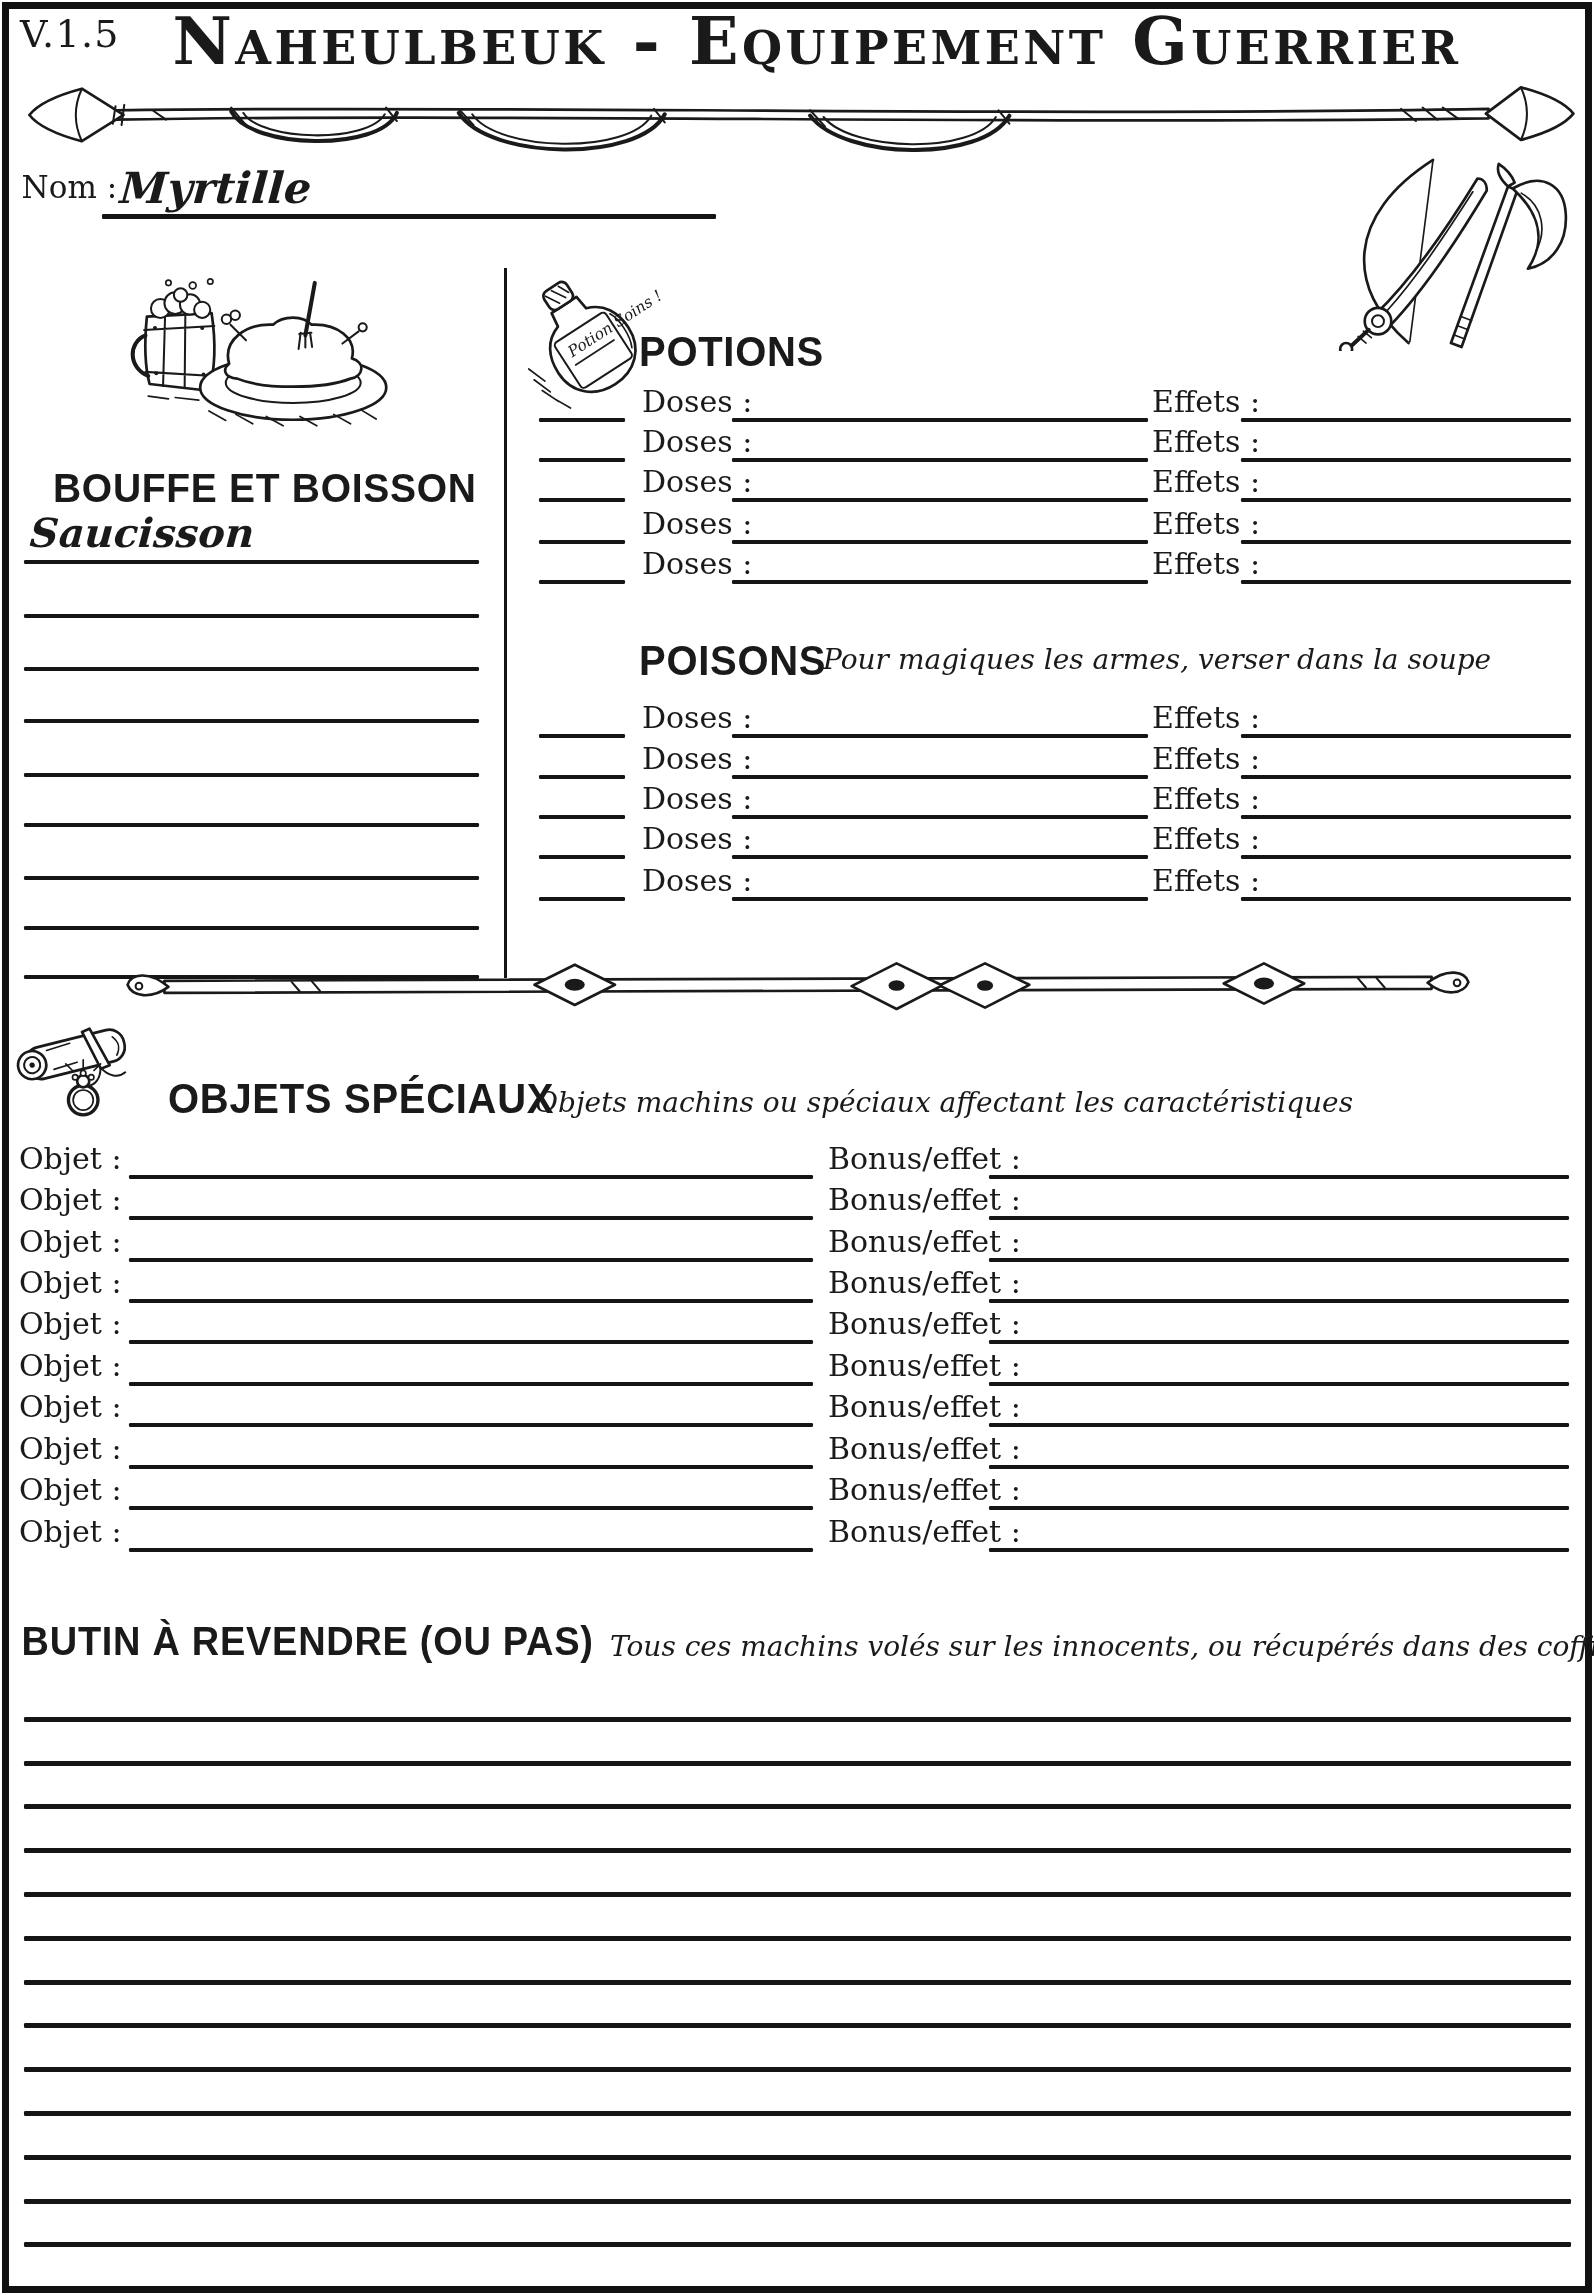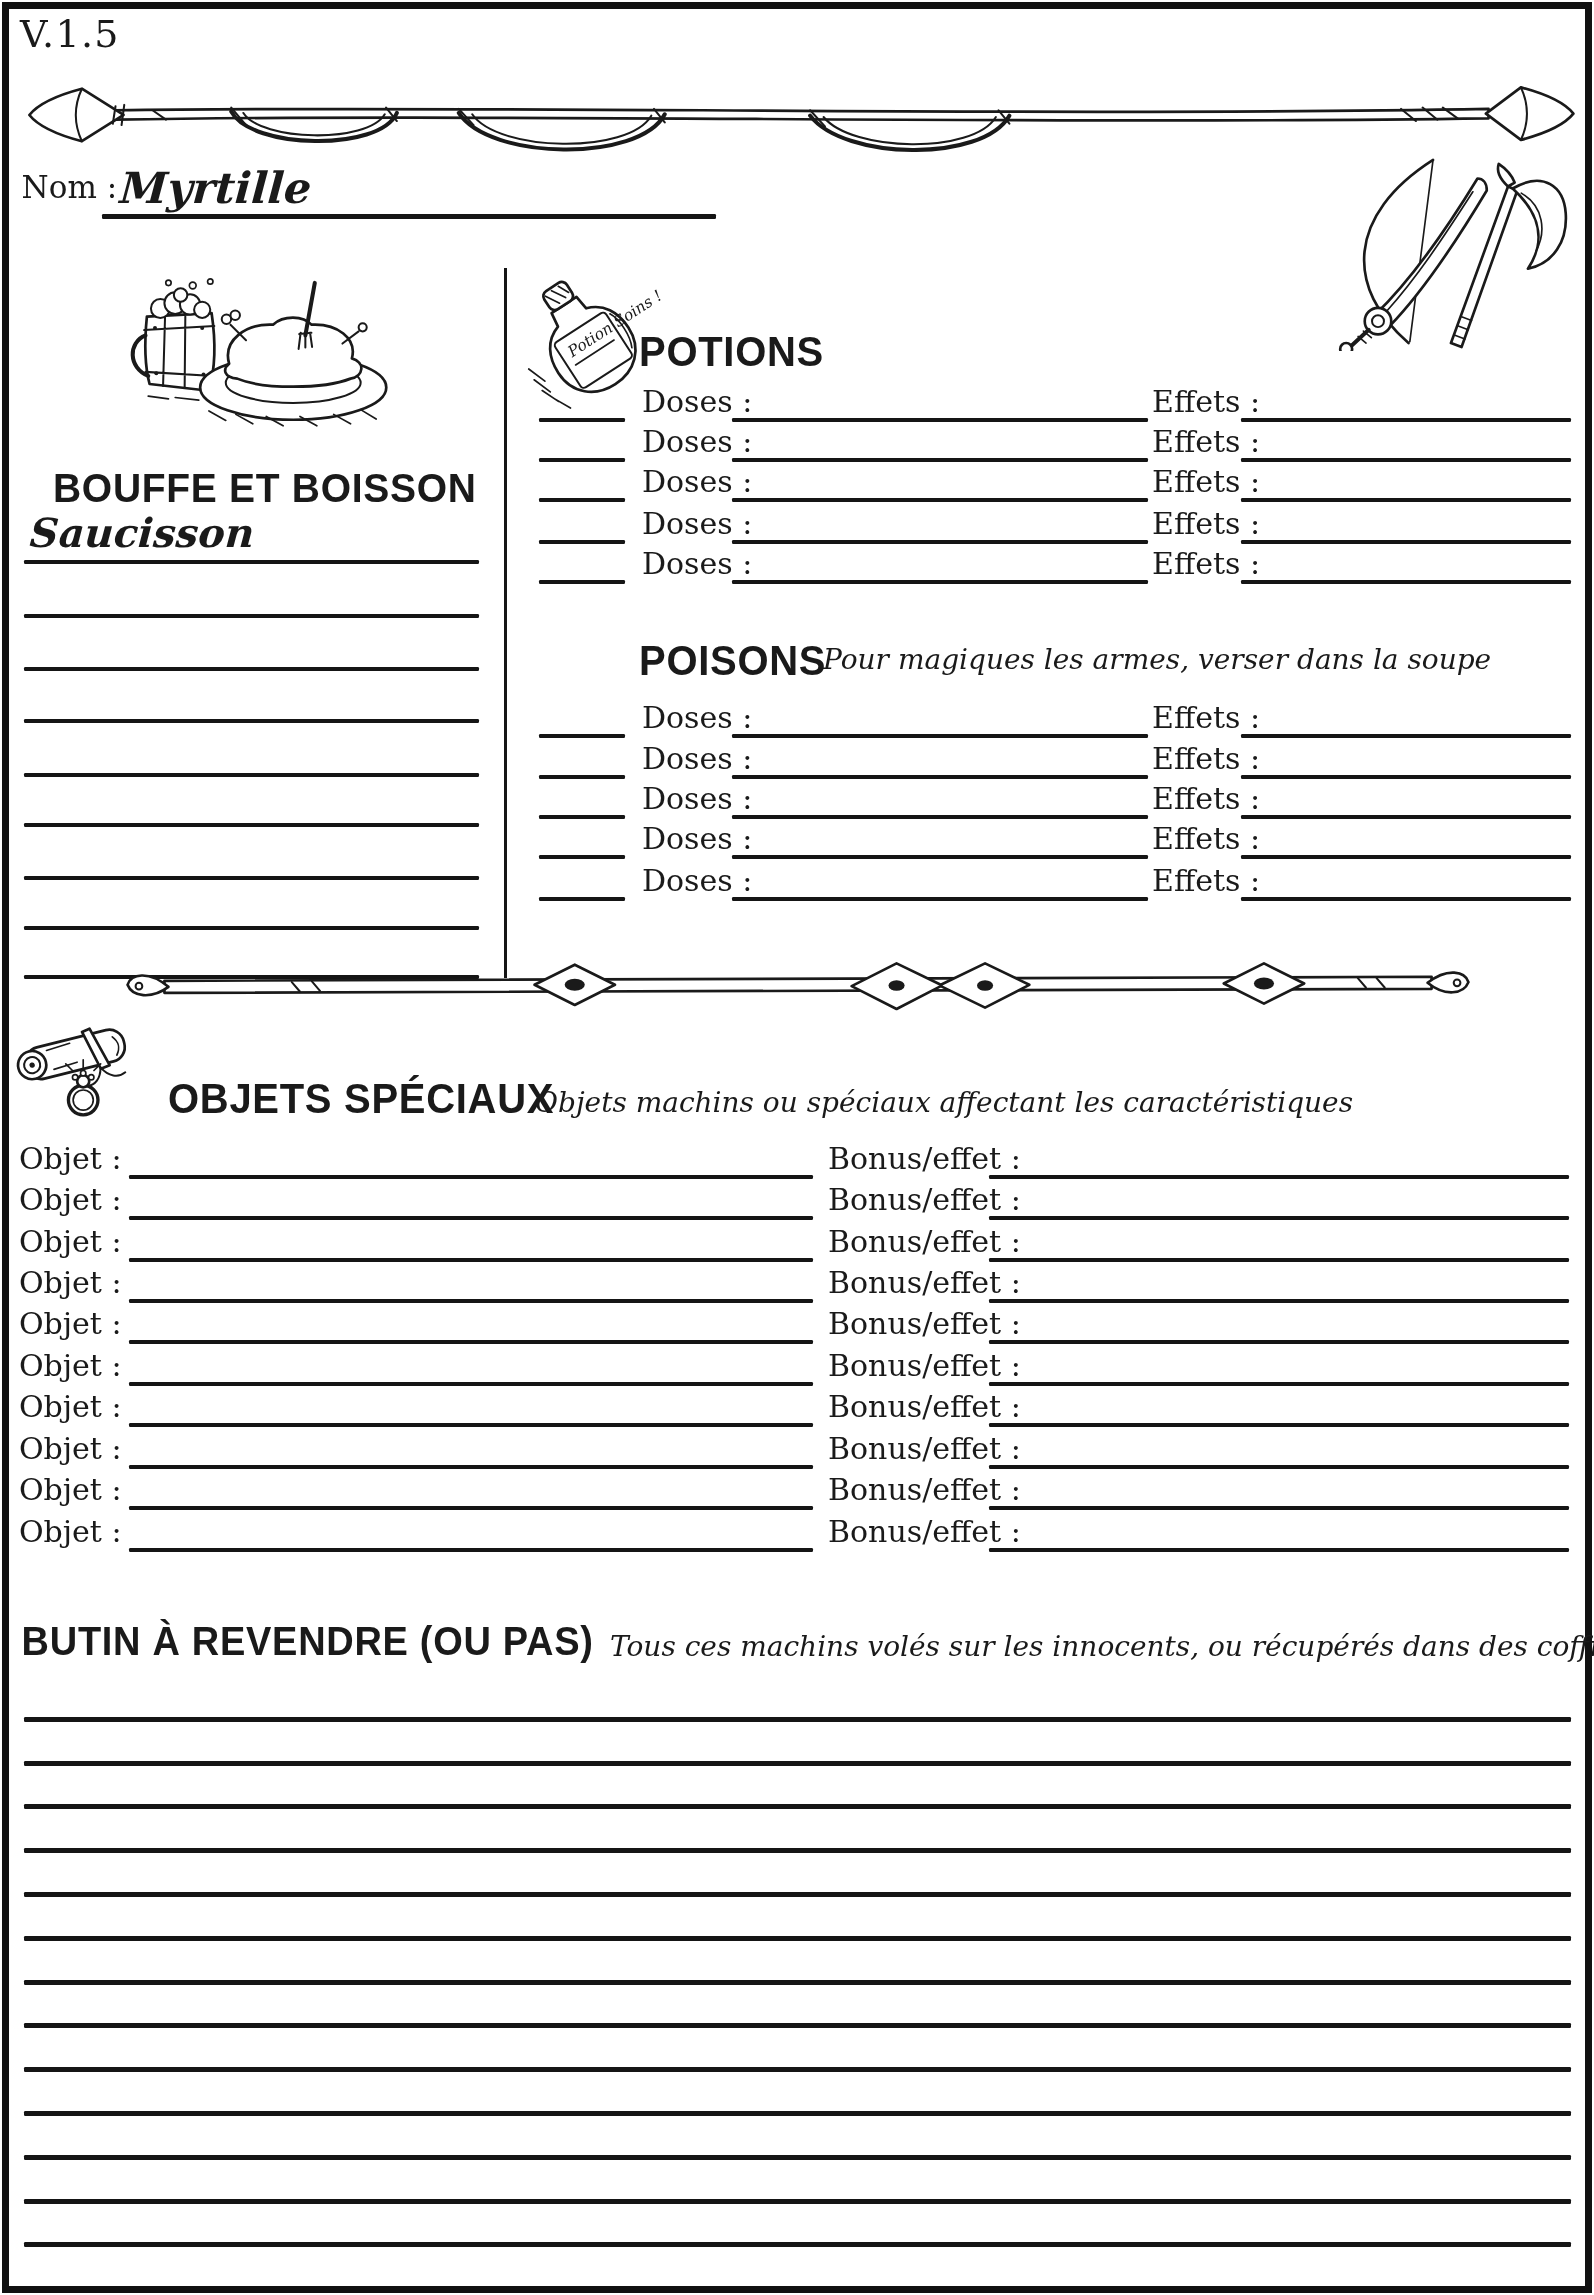--- a/index.html
+++ b/index.html
@@ -24,20 +24,21 @@
   .fill-ink{fill:#1a1a1a;stroke:none;}
   .bottle-label{font-family:"DejaVu Serif",serif;font-style:italic;font-size:23px;fill:#1a1a1a;}
 </style>
 </head>
 <body>
 
 <div class="page">
   <div class="frame"></div>
 
   <div class="version">V.1.5</div>
+  <div class="title">Naheulbeuk - Equipement Guerrier</div>
 
   <svg style="position:absolute;left:13.5px;top:82px" width="1566" height="70" viewBox="0 0 2325 104">
     <path class="ink-f" d="M150 42 C 700 34, 1500 52, 2190 40 L2190 54 C 1500 64, 700 46, 150 56 Z"></path>
     <path class="ink-f" d="M162 49 L100 10 C 62 20 34 34 22 49 C 34 64 62 78 100 88 Z"></path>
     <path class="ink-l w3" d="M100 10 C 88 36 88 62 100 88"></path>
     <path class="ink-l w3" d="M150 36 L146 62 M163 34 L159 64"></path>
     <path class="ink-f" d="M2186 47 L2238 8 C 2276 18 2304 32 2316 47 C 2304 62 2276 76 2238 86 Z"></path>
     <path class="ink-l w3" d="M2238 8 C 2250 34 2250 60 2238 86"></path>
     <path class="ink-l w6" d="M322 44 C 352 100, 542 104, 568 46"></path>
     <path class="ink-l w3" d="M340 46 C 366 88, 524 92, 550 48"></path>

